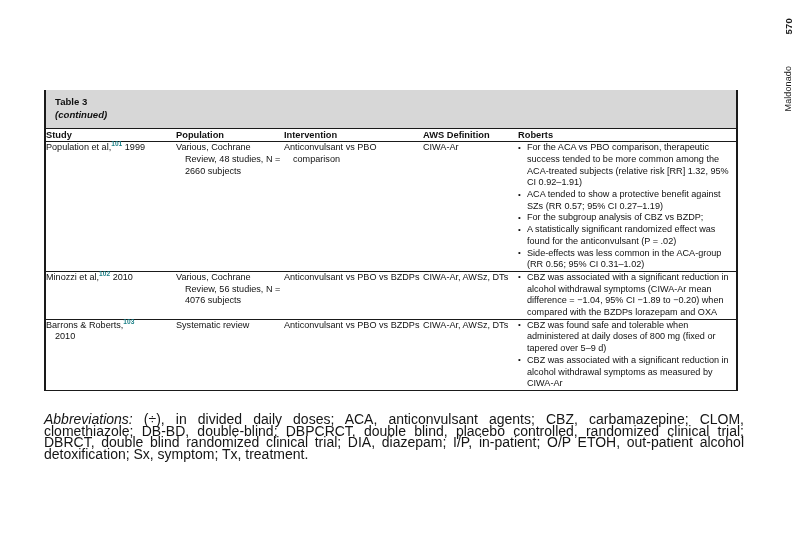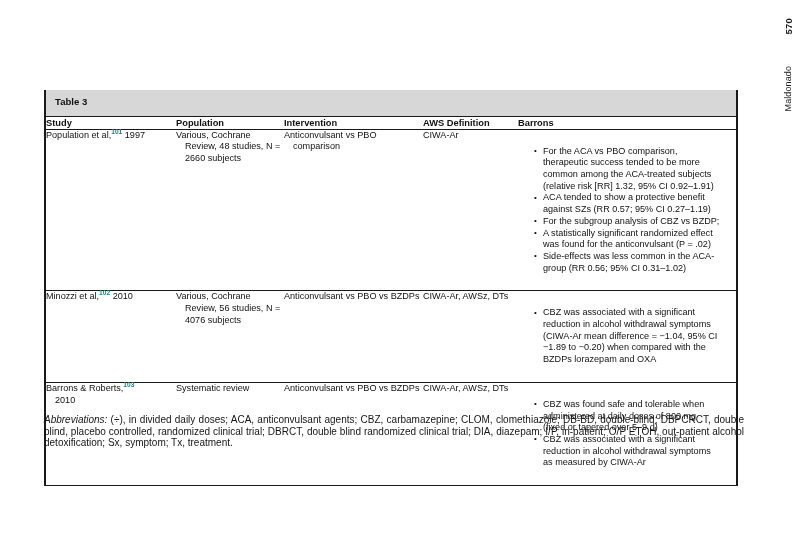--- a/index.html
+++ b/index.html
@@ -100,21 +100,21 @@
   .sup {
     font-size: 6.6px;
     vertical-align: super;
     color: #1a7f86;
     font-weight: bold;
     line-height: 0;
   }
 
   ul.outcome {
     list-style: none;
-    margin: 16px;
+    margin: 0;
     padding: 0;
   }
   ul.outcome li {
     position: relative;
     padding-left: 9px;
     margin-bottom: 0px;
     line-height: 11.7px;
   }
   ul.outcome li::before {
     content: "\2022";
@@ -123,63 +123,64 @@
     top: -0.5px;
     font-size: 8px;
   }
 
   
   .footnote {
     position: absolute;
     left: 44px;
     top: 414px;
     width: 700px;
-    font-size: 10px;
+    font-size: 14px;
     line-height: 11.6px;
     color: #151515;
     text-align: justify;
   }
   .footnote .lbl { font-style: italic; font-weight: normal; }
 </style>
 </head>
 <body>
 
 <div class="page-number">570</div>
 <div class="running-head">Maldonado</div>
 
 <div class="table-wrap">
 
   <div class="table-caption-band">
     <div class="table-caption-line">Table 3</div>
+    <div class="table-caption-line cont">(continued)</div>
   </div>
 
   <table class="main">
     <colgroup>
       <col class="col-study">
       <col class="col-population">
       <col class="col-intervention">
       <col class="col-aws">
       <col class="col-outcome">
     </colgroup>
     <thead>
       <tr>
         <th>Study</th>
         <th>Population</th>
         <th>Intervention</th>
         <th>AWS Definition</th>
-        <th>Barrons</th>
+        <th>Roberts</th>
       </tr>
     </thead>
     <tbody>
 
       <tr>
         <td>
           <div class="hang">
             <span>Population et al,</span><span class="sup">101</span>
-            <span>1997</span>
+            <span>1999</span>
           </div>
         </td>
         <td>
           <div class="hang">Various, Cochrane Review, 48 studies, N = 2660 subjects</div>
         </td>
         <td>
           <div class="hang">Anticonvulsant vs PBO comparison</div>
         </td>
         <td>
           <div>CIWA-Ar</div>

